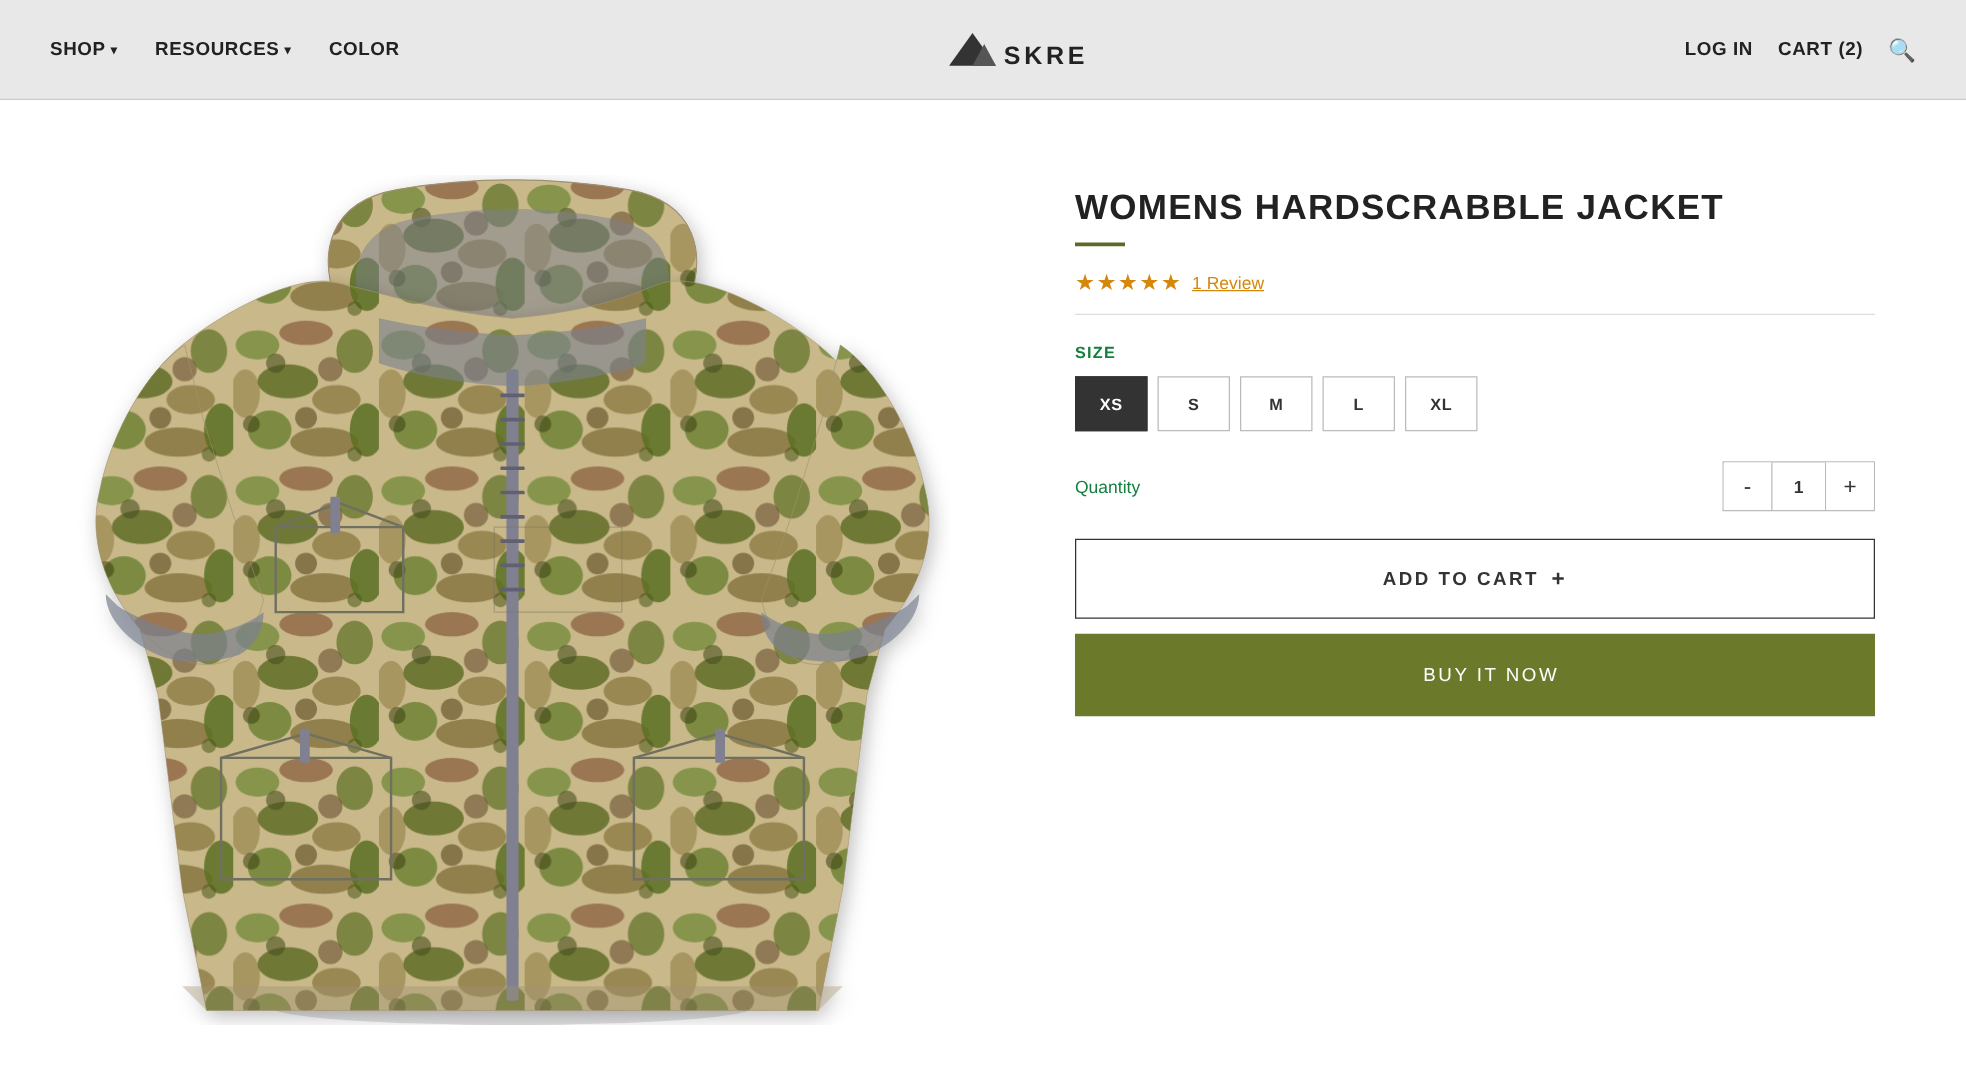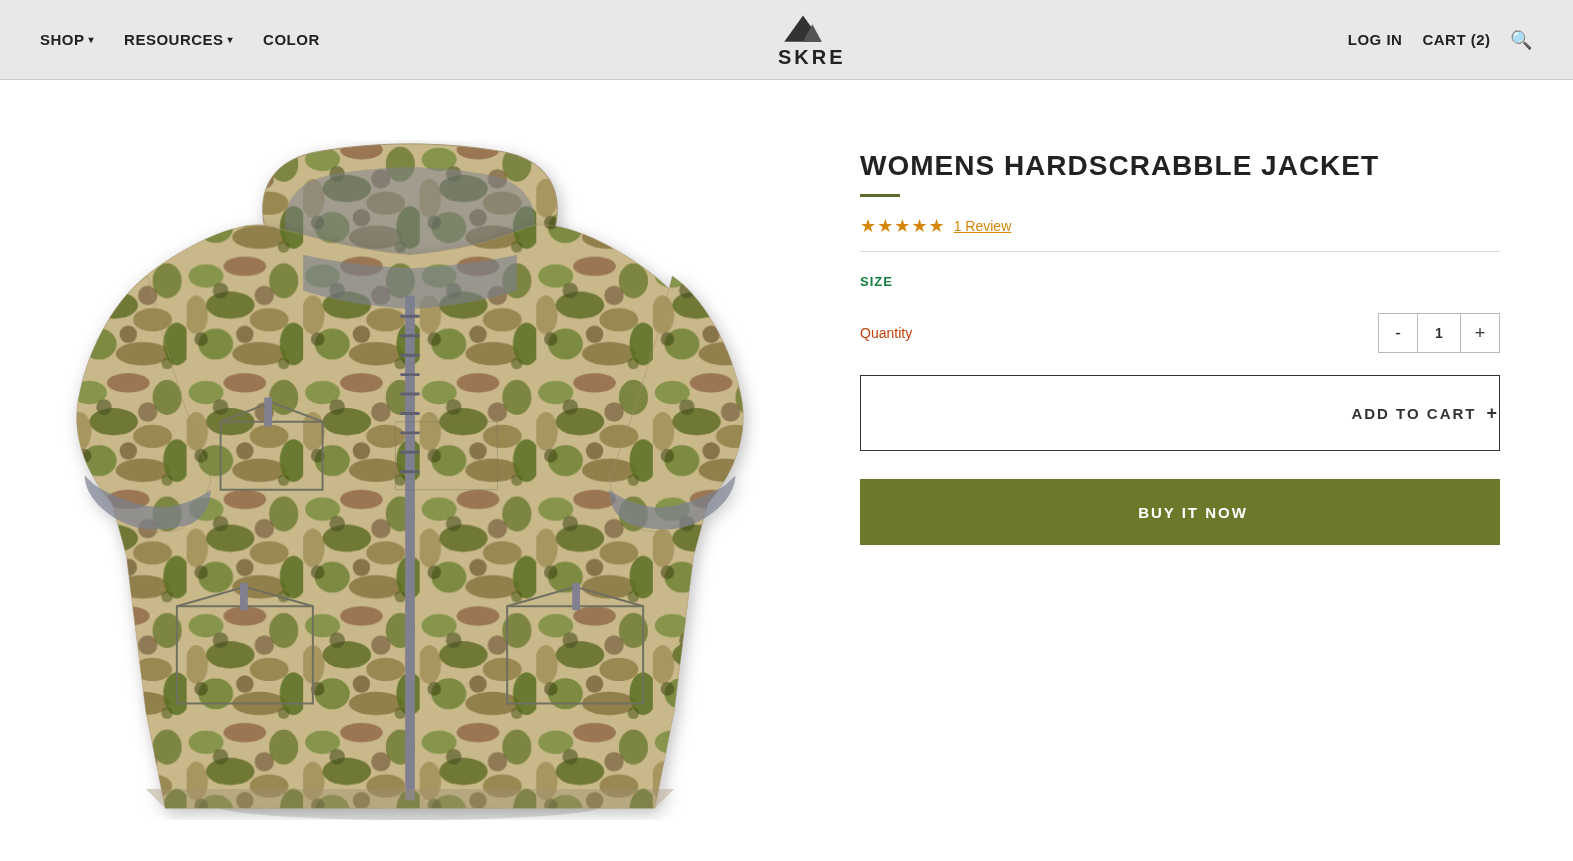--- a/index.html
+++ b/index.html
@@ -20,21 +20,21 @@
       font-size: 15px;
       font-weight: 600;
       letter-spacing: 0.5px;
       cursor: pointer;
       color: #222;
       display: flex;
       align-items: center;
       gap: 4px;
     }
     .chevron { font-size: 10px; }
-    .nav-center { display: flex; flex-direction: column; align-items: flex-start; }
+    .nav-center { display: flex; flex-direction: row; align-items: flex-end; }
     .nav-logo-mountain {
       width: 50px;
       height: 35px;
     }
     .nav-logo-text {
       font-size: 20px;
       font-weight: 900;
       letter-spacing: 3px;
       color: #222;
     }
@@ -169,21 +169,21 @@
     }
 
     .quantity-row {
       display: flex;
       align-items: center;
       justify-content: space-between;
       margin-bottom: 22px;
     }
     .quantity-label {
       font-size: 14px;
-      color: #c2410c;
+      color: #15803d;
     }
     .quantity-controls {
       display: flex;
       align-items: center;
       border: 1px solid #bbb;
     }
     .qty-btn {
       width: 38px;
       height: 38px;
       background: #fff;
@@ -202,44 +202,44 @@
       border-right: 1px solid #bbb;
       display: flex;
       align-items: center;
       justify-content: center;
       font-size: 14px;
       font-weight: 600;
     }
 
     .add-to-cart-btn {
       width: 100%;
-      height: 76px;
+      height: 64px;
       background: #fff;
       border: 1px solid #333;
       font-size: 15px;
       font-weight: 700;
       letter-spacing: 2px;
       cursor: pointer;
       color: #333;
       display: flex;
       align-items: center;
-      justify-content: flex-end;
+      justify-content: center;
       gap: 10px;
-      margin-bottom: 28px;
+      margin-bottom: 12px;
       text-transform: uppercase;
     }
     .add-icon { font-size: 18px; }
 
     .buy-now-btn {
       width: 100%;
       height: 66px;
       background: #6b7a2a;
       border: none;
       font-size: 15px;
-      font-weight: 700;
+      font-weight: 400;
       letter-spacing: 2px;
       cursor: pointer;
       color: #fff;
       display: flex;
       align-items: center;
       justify-content: center;
       text-transform: uppercase;
       margin-bottom: 16px;
       padding-left: 26px;
     }
@@ -492,20 +492,27 @@
       <span class="stars">★★★★★</span>
       <span class="review-count">1 Review</span>
     </div>
 
 
     <hr class="divider">
 
 
     <div class="size-section">
       <div class="size-label">SIZE</div>
+      <div class="size-buttons">
+        <button class="size-btn active">XS</button>
+        <button class="size-btn">S</button>
+        <button class="size-btn">M</button>
+        <button class="size-btn">L</button>
+        <button class="size-btn">XL</button>
+      </div>
     </div>
 
     <div class="quantity-row">
       <span class="quantity-label">Quantity</span>
       <div class="quantity-controls">
         <button class="qty-btn">-</button>
         <div class="qty-value">1</div>
         <button class="qty-btn">+</button>
       </div>
     </div>

